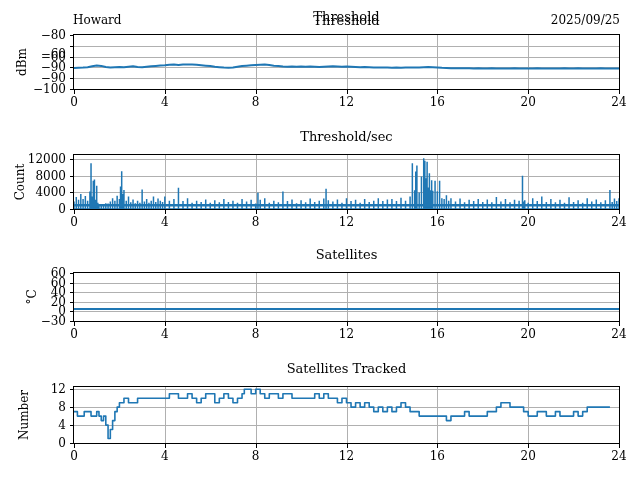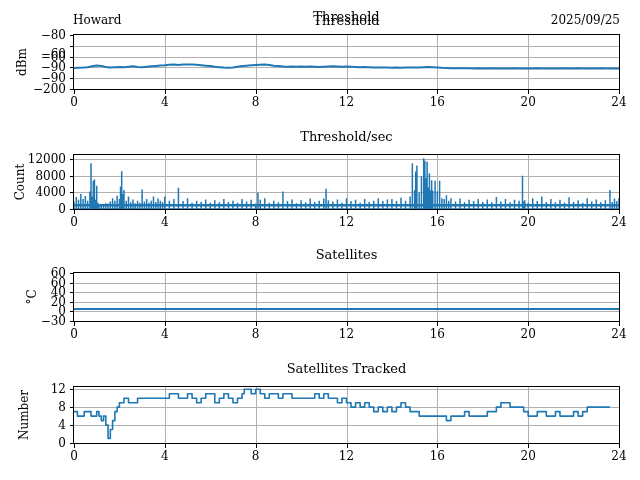--- a/index.html
+++ b/index.html
@@ -142,21 +142,21 @@
         <div class="gridline-v" style="left: 90.8333px;"></div>
         <div class="gridline-v" style="left: 181.667px;"></div>
         <div class="gridline-v" style="left: 272.5px;"></div>
         <div class="gridline-v" style="left: 363.333px;"></div>
         <div class="gridline-v" style="left: 454.167px;"></div>
         <svg class="trace" width="545" height="54">
           <path d="M 0.00 33.05 L 4.54 32.83 L 9.08 32.62 L 13.62 32.18 L 18.17 31.32 L 22.71 30.46 L 27.25 30.89 L 31.79 31.97 L 36.33 32.40 L 40.88 32.18 L 45.42 31.97 L 49.96 32.18 L 54.50 31.75 L 59.04 31.32 L 63.58 31.97 L 68.13 32.18 L 72.67 31.75 L 77.21 31.32 L 81.75 30.89 L 86.29 30.46 L 90.83 30.24 L 95.38 29.81 L 99.92 29.59 L 104.46 30.02 L 109.00 29.59 L 113.54 29.38 L 118.08 29.59 L 122.63 29.81 L 127.17 30.24 L 131.71 30.67 L 136.25 31.10 L 140.79 31.75 L 145.33 32.18 L 149.87 32.62 L 154.42 32.83 L 158.96 32.40 L 163.50 31.75 L 168.04 31.10 L 172.58 30.67 L 177.13 30.24 L 181.67 30.02 L 186.21 29.81 L 190.75 29.59 L 195.29 30.02 L 199.83 30.67 L 204.38 31.10 L 208.92 31.54 L 213.46 31.75 L 218.00 31.54 L 222.54 31.75 L 227.08 31.54 L 231.63 31.75 L 236.17 31.54 L 240.71 31.75 L 245.25 31.97 L 249.79 31.75 L 254.33 31.54 L 258.88 31.32 L 263.42 31.54 L 267.96 31.75 L 272.50 31.54 L 277.04 31.75 L 281.58 31.97 L 286.13 32.18 L 290.67 31.97 L 295.21 32.18 L 299.75 32.40 L 304.29 32.62 L 308.83 32.40 L 313.38 32.62 L 317.92 32.83 L 322.46 32.62 L 327.00 32.83 L 331.54 32.62 L 336.08 32.40 L 340.63 32.62 L 345.17 32.40 L 349.71 32.18 L 354.25 31.97 L 358.79 32.18 L 363.33 32.40 L 367.87 32.83 L 372.42 33.05 L 376.96 33.26 L 381.50 33.26 L 386.04 33.37 L 390.58 33.26 L 395.13 33.37 L 399.67 33.48 L 404.21 33.37 L 408.75 33.48 L 413.29 33.48 L 417.83 33.37 L 422.38 33.48 L 426.92 33.48 L 431.46 33.48 L 436.00 33.48 L 440.54 33.37 L 445.08 33.48 L 449.63 33.48 L 454.17 33.48 L 458.71 33.48 L 463.25 33.37 L 467.79 33.48 L 472.33 33.48 L 476.88 33.48 L 481.42 33.48 L 485.96 33.48 L 490.50 33.37 L 495.04 33.48 L 499.58 33.48 L 504.12 33.37 L 508.67 33.48 L 513.21 33.48 L 517.75 33.48 L 522.29 33.48 L 526.83 33.37 L 531.38 33.48 L 535.92 33.48 L 540.46 33.48 L 545.00 33.48" fill="none" stroke="#1f77b4" stroke-width="2.0" stroke-linejoin="round"></path>
         </svg>
       </div>
       <div class="ytick-mark" style="left: 69.5px; top: 89px;"></div>
-      <div class="ytick" style="width: 66px; left: 0px; right: auto; top: 89px;">−200</div>
+      <div class="ytick" style="width: 66px; left: 0px; right: auto; top: 89px;">−100</div>
       <div class="ytick-mark" style="left: 69.5px; top: 78.2px;"></div>
       <div class="ytick" style="width: 66px; left: 0px; right: auto; top: 78.2px;">−90</div>
       <div class="ytick-mark" style="left: 69.5px; top: 67.4px;"></div>
       <div class="ytick" style="width: 66px; left: 0px; right: auto; top: 67.4px;">−90</div>
       <div class="ytick-mark" style="left: 69.5px; top: 56.6px;"></div>
       <div class="ytick" style="width: 66px; left: 0px; right: auto; top: 56.6px;">−60</div>
       <div class="ytick-mark" style="left: 69.5px; top: 45.8px;"></div>
       <div class="ytick" style="width: 66px; left: 0px; right: auto; top: 45.8px; margin-top: 8px;">−60</div>
       <div class="ytick-mark" style="left: 69.5px; top: 35px;"></div>
       <div class="ytick" style="width: 66px; left: 0px; right: auto; top: 35px;">−80</div>

